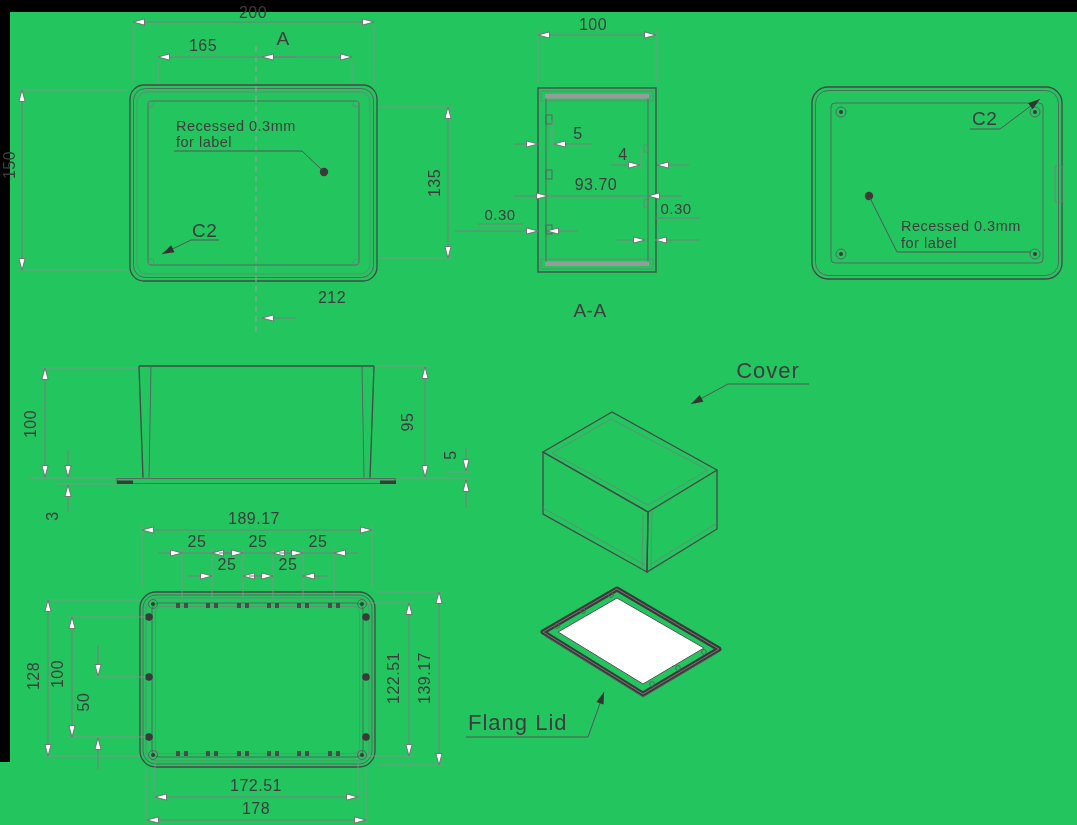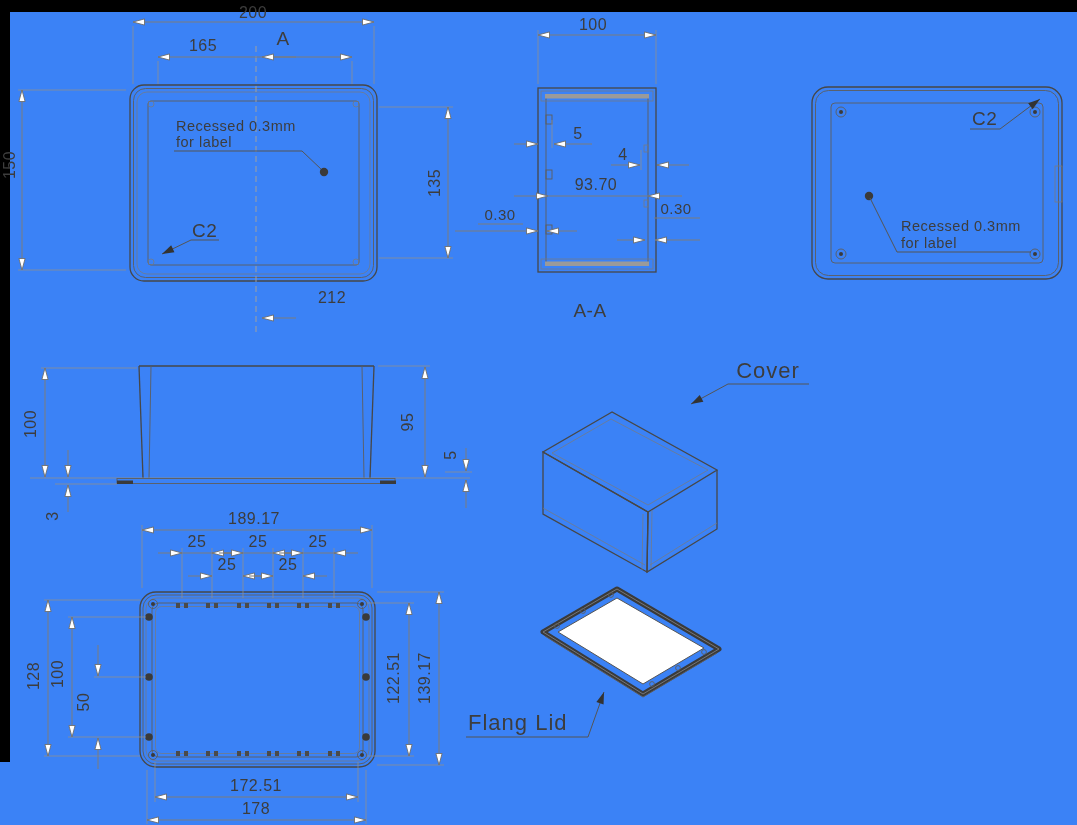--- a/index.html
+++ b/index.html
@@ -1,16 +1,16 @@
 <!DOCTYPE html>
 <html><head>
 <meta charset="utf-8">
 <style>
   html,body{margin:0;padding:0;background:#ffffff;}
-  .canvas{position:relative;width:1077px;height:825px;background:#3b82f6;overflow:hidden;}
+  .canvas{position:relative;width:1077px;height:825px;background:#22c55e;overflow:hidden;}
   svg{display:block;}
   text{font-family:"Liberation Sans","DejaVu Sans",sans-serif;fill:#3d3d3d;letter-spacing:0.5px;}
   .t15{font-size:15px;}
   .t16{font-size:16px;}
   .t14{font-size:14.5px;}
   .t19{font-size:19px;}
   .t22{font-size:22px;letter-spacing:1px;}
   .geo{stroke:#474747;fill:none;stroke-width:1.3;}
   .geo2{stroke:#5e5e5e;fill:none;stroke-width:0.9;}
   .geo3{stroke:#7a7a7a;fill:none;stroke-width:0.7;}

